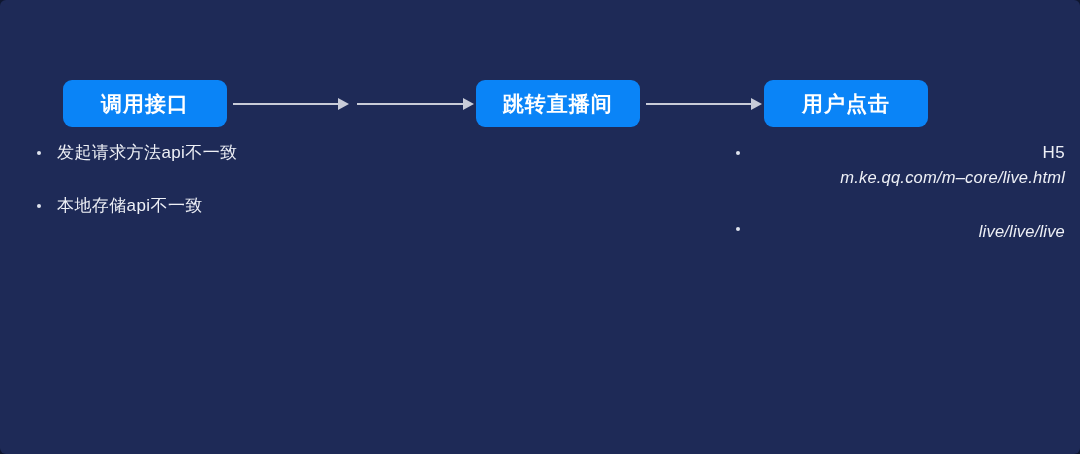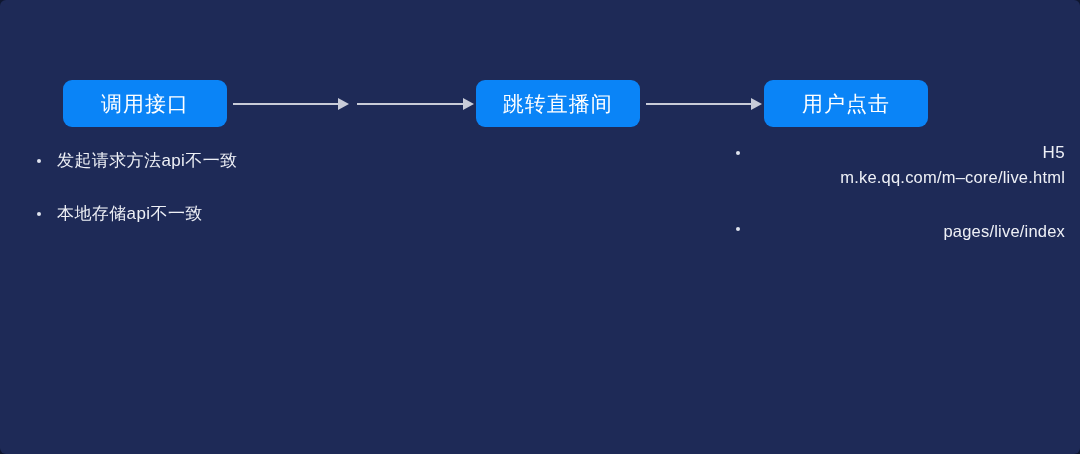--- a/index.html
+++ b/index.html
@@ -25,20 +25,21 @@
 
   
   #flow {
     position: absolute;
     left: 63px;
     top: 80px;
     width: 865px;
     height: 47px;
     display: flex;
     align-items: center;
+    font-weight: bold;
   }
   .flow-box {
     width: 164px;
     height: 47px;
     background: #0a84f7;
     border-radius: 9px;
     display: flex;
     align-items: center;
     justify-content: center;
     flex: 0 0 auto;
@@ -75,21 +76,21 @@
     border-left: 11px solid #c9ccd8;
   }
 
   
   .bullet-list {
     position: absolute;
     margin: 0;
     padding: 0;
     list-style: none;
   }
-  #left-list  { left: 36px;  top: 150px; width: 420px; }
+  #left-list  { left: 36px;  top: 142px; width: 420px; }
   #right-list { left: 735px; top: 142px; width: 330px; text-align: right; }
 
   .bullet-item {
     position: relative;
     padding-left: 21px;
     color: #eef0f6;
   }
   .bullet-item::before {
     content: "";
     position: absolute;
@@ -117,20 +118,21 @@
     letter-spacing: 0.4px;
     color: #eef0f6;
   }
   .bullet-sub {
     display: block;
     font-size: 16.5px;
     line-height: 26px;
     letter-spacing: 0.2px;
     color: #eef0f6;
     margin-left: -2px;
+    font-style: italic;
   }
 </style>
 </head>
 <body>
 
 <div id="slide">
 
   <div id="flow">
 
     <div class="flow-box">
@@ -167,17 +169,17 @@
     <li class="bullet-item">发起请求方法api不一致</li>
     <li class="bullet-item">本地存储api不一致</li>
   </ul>
 
   <ul id="right-list" class="bullet-list">
     <li class="bullet-item">
       <span class="bullet-title">H5</span>
       <span class="bullet-sub">m.ke.qq.com/m–core/live.html</span>
     </li>
     <li class="bullet-item">
-      <span class="bullet-sub">pages/live/index</span>
+      <span class="bullet-sub">live/live/live</span>
     </li>
   </ul>
 
 </div>
 
 </body></html>

